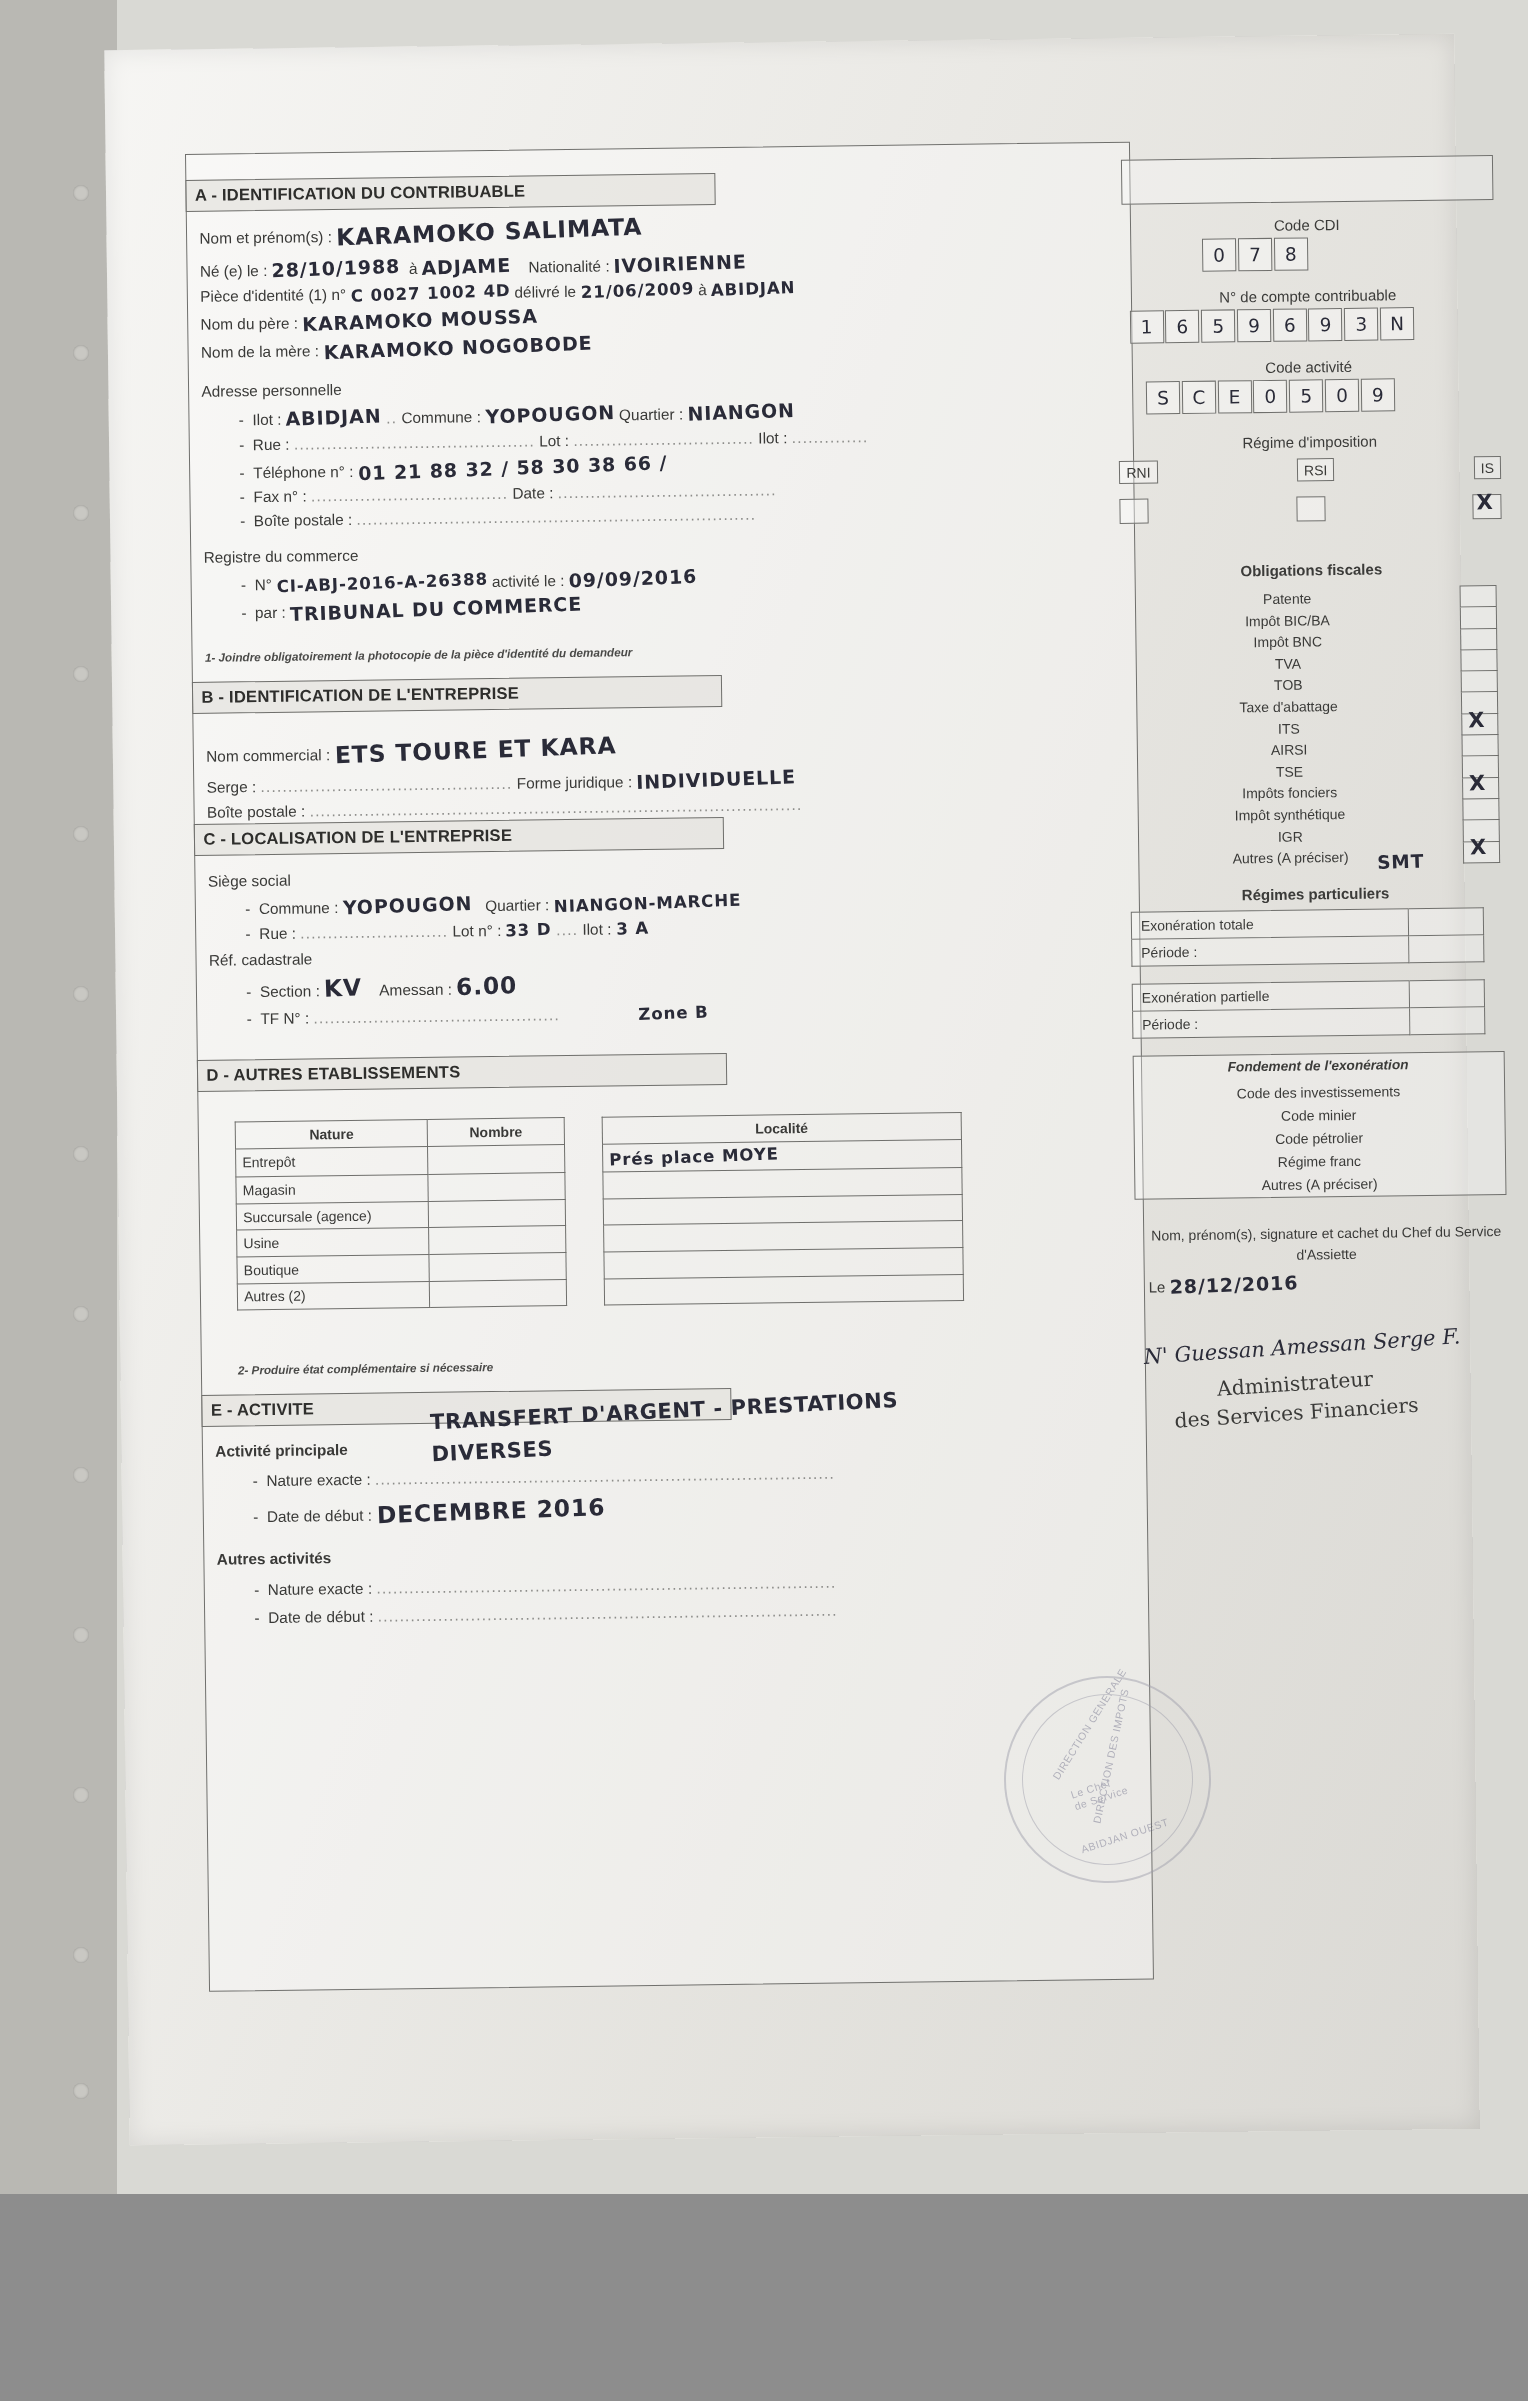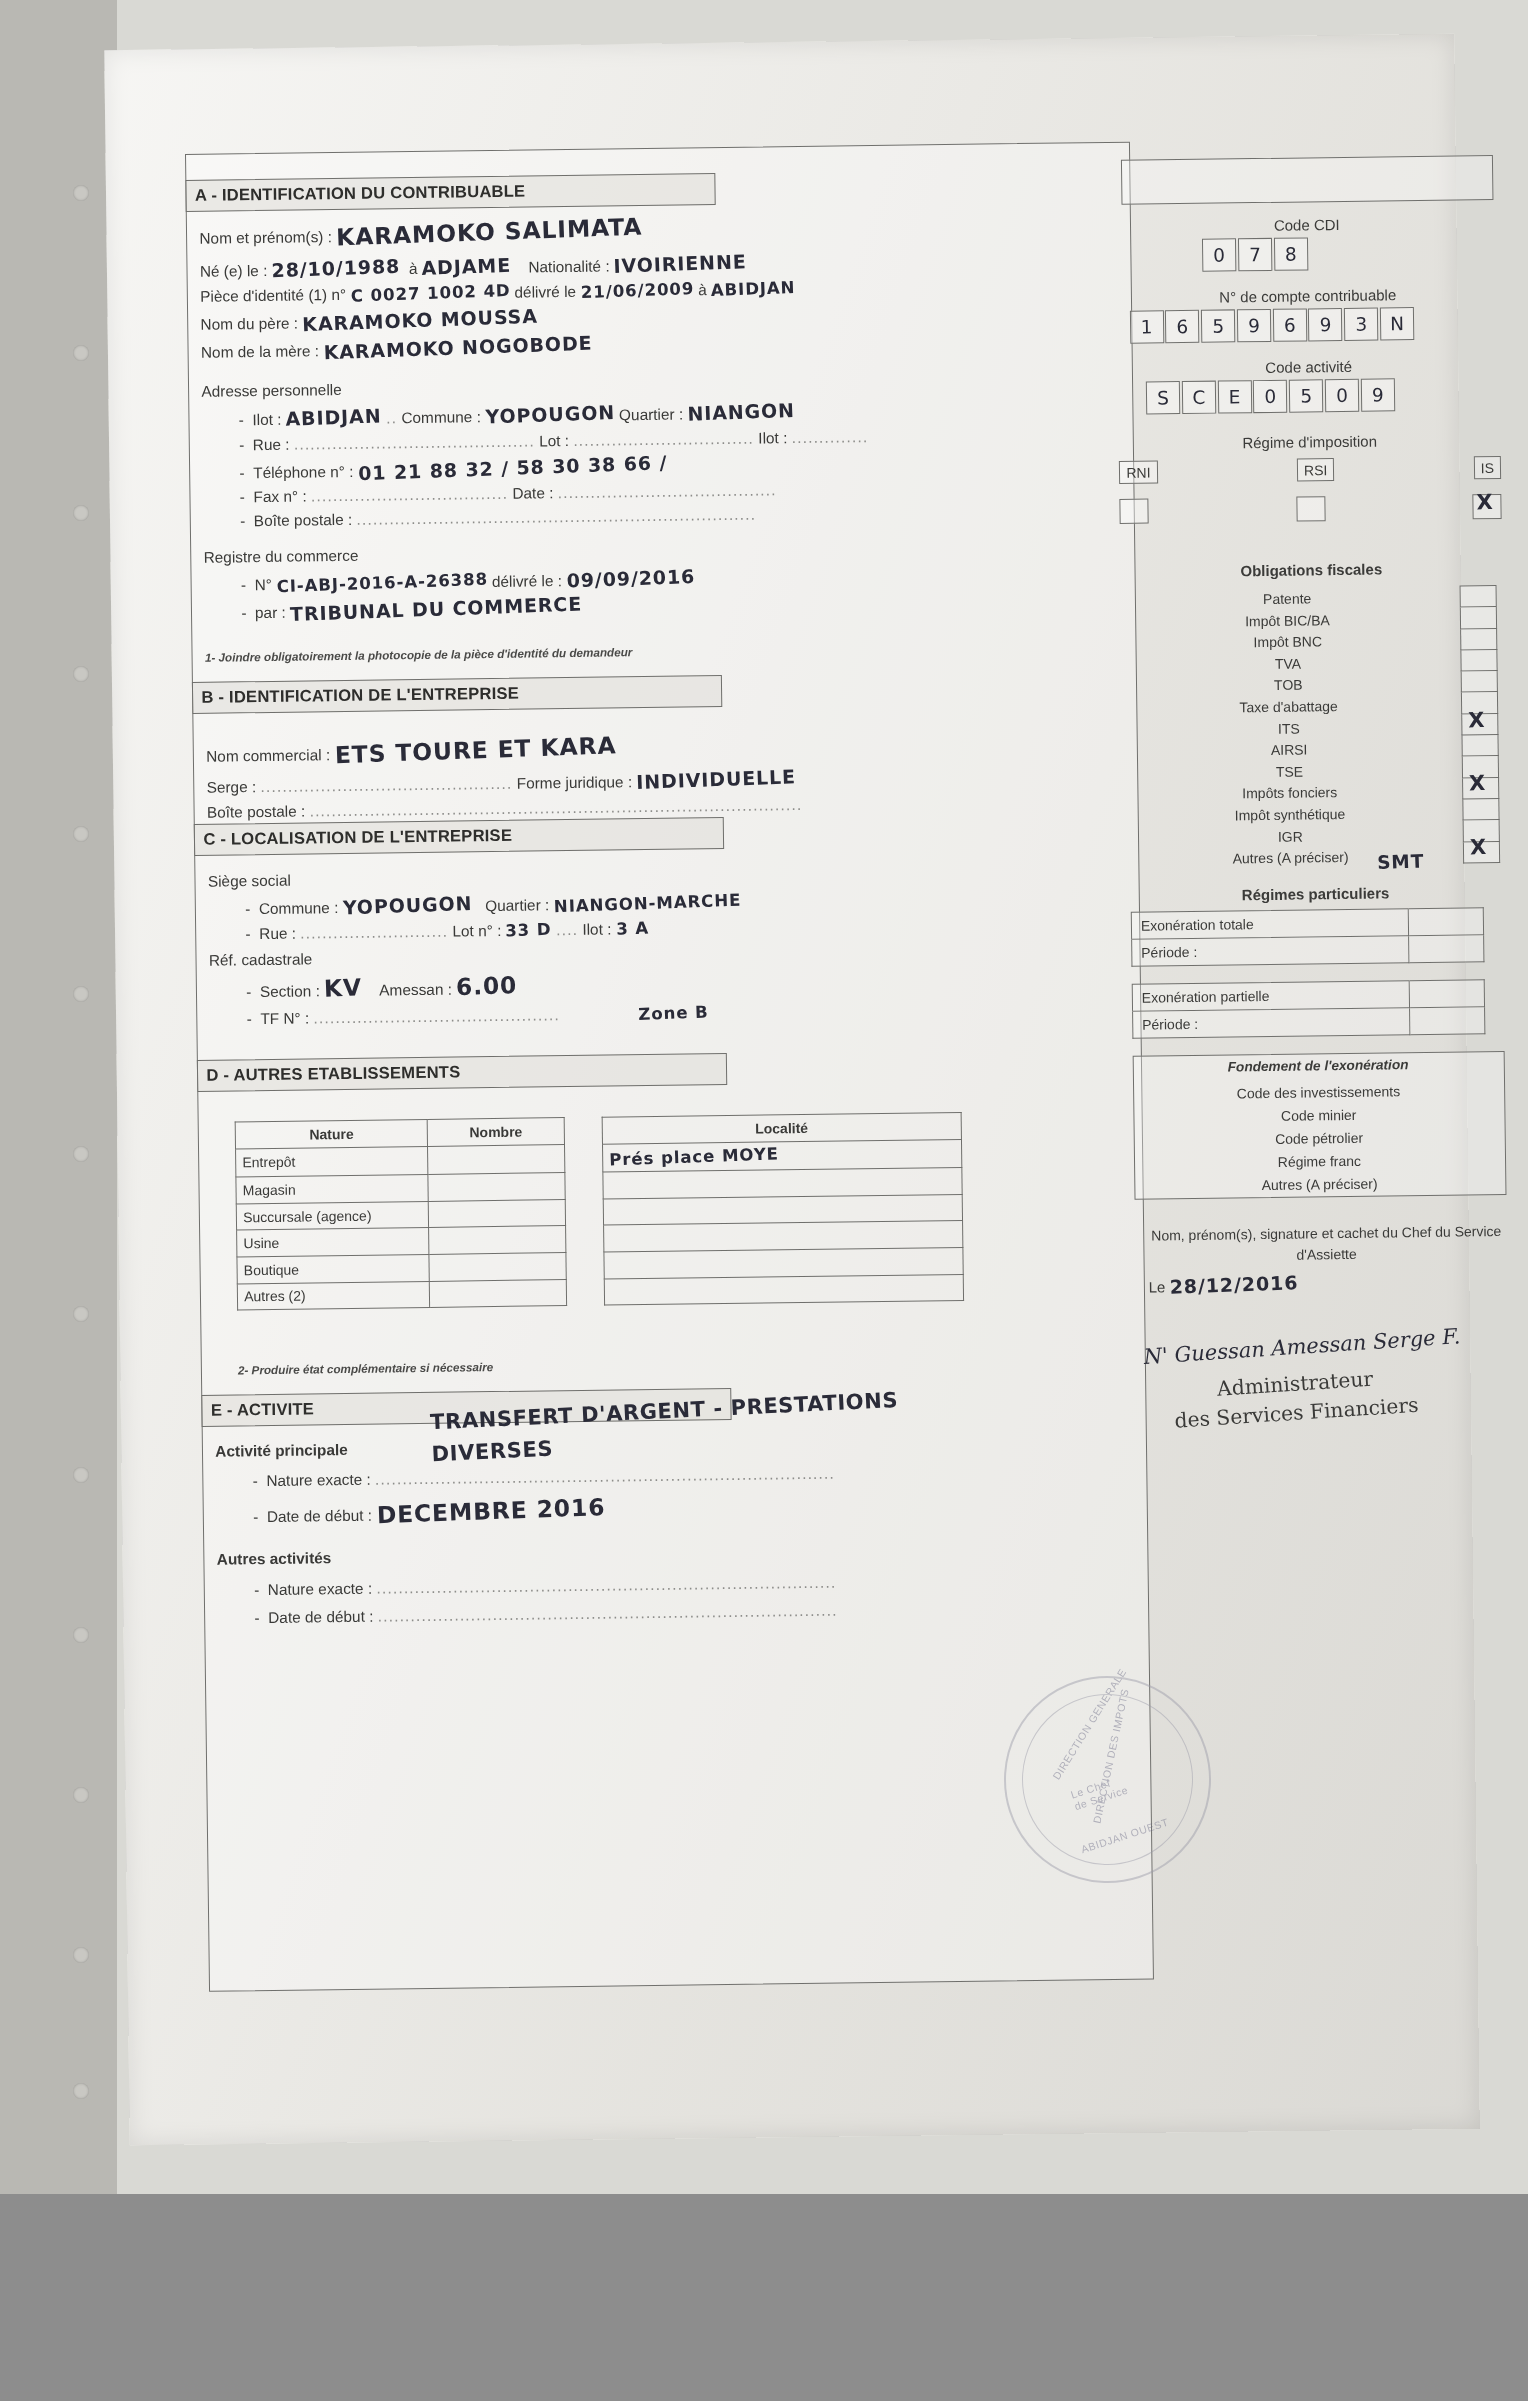--- a/index.html
+++ b/index.html
@@ -155,21 +155,21 @@
         -&nbsp;&nbsp;<span>Boîte postale :</span>
         <span class="dots">.........................................................................</span>
       </p>
     </div>
 
     <div class="blk" style="left:12.3px;top:394px;width:912px">
       <p class="fieldline">Registre du commerce</p>
       <p class="fieldline" style="margin-left:37px;margin-top:6.2px">
         -&nbsp;&nbsp;<span>N°</span>
         <span class="hand sm">CI-ABJ-2016-A-26388</span>
-        <span>délivré le :</span>
+        <span>activité le :</span>
         <span class="hand">09/09/2016</span>
       </p>
       <p class="fieldline" style="margin-left:37px;margin-top:6.2px">
         -&nbsp;&nbsp;<span>par :</span>
         <span class="hand">TRIBUNAL DU COMMERCE</span>
       </p>
     </div>
 
     <div class="blk tiny" style="left:12.3px;top:496px">1- Joindre obligatoirement la photocopie de la pièce d'identité du demandeur</div>
 

